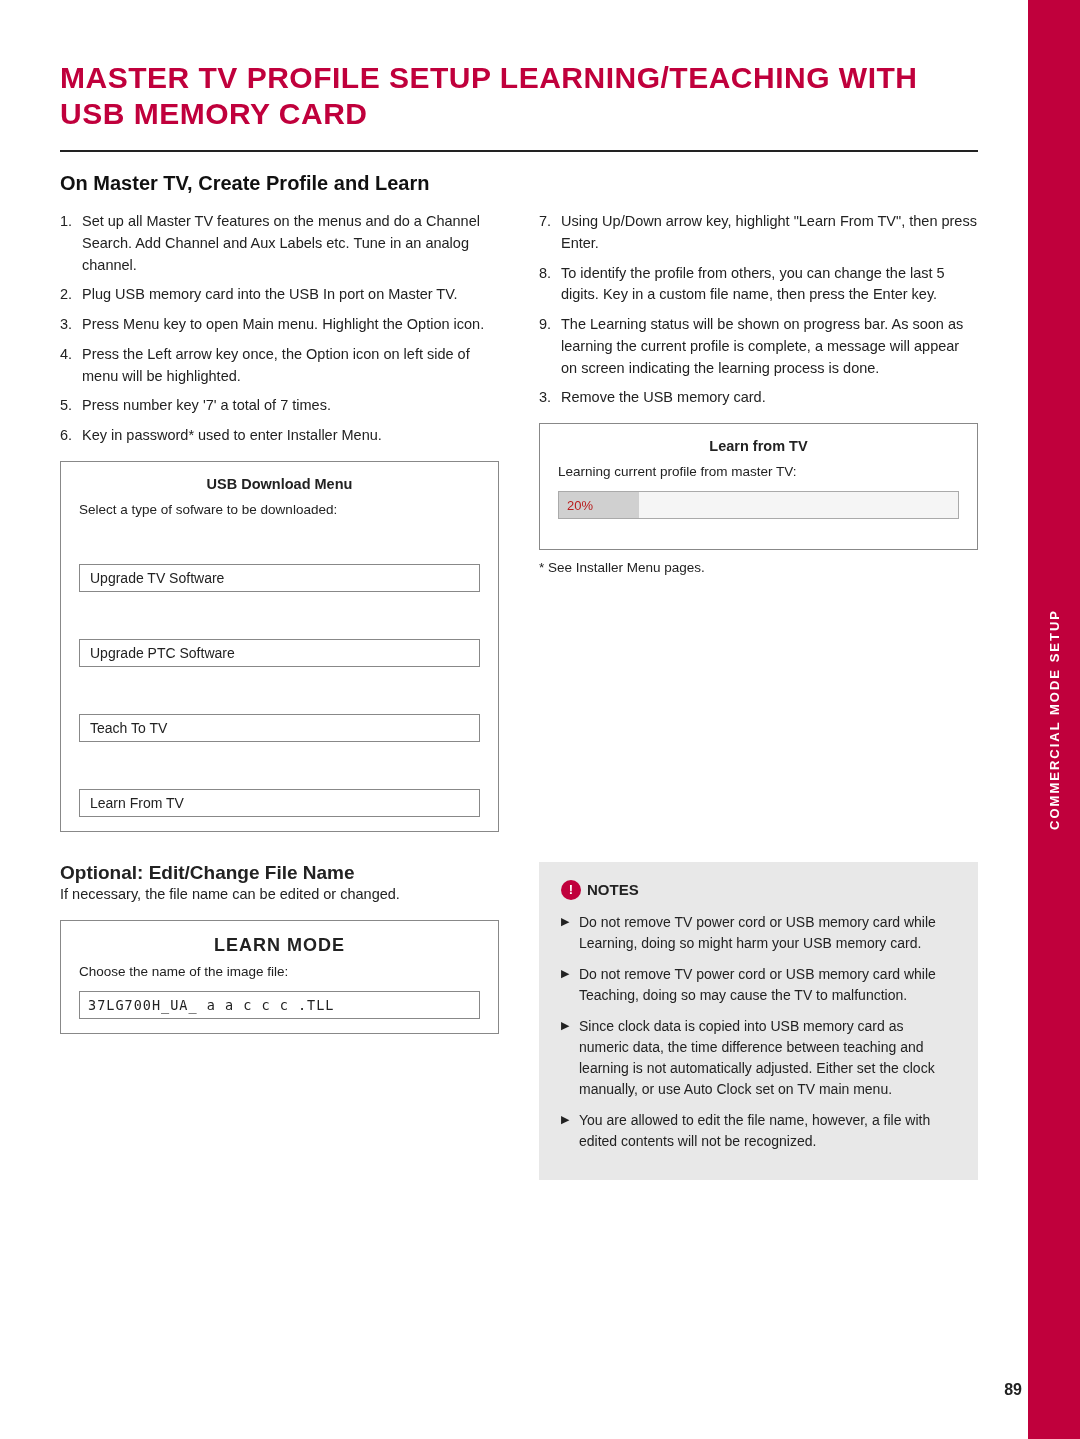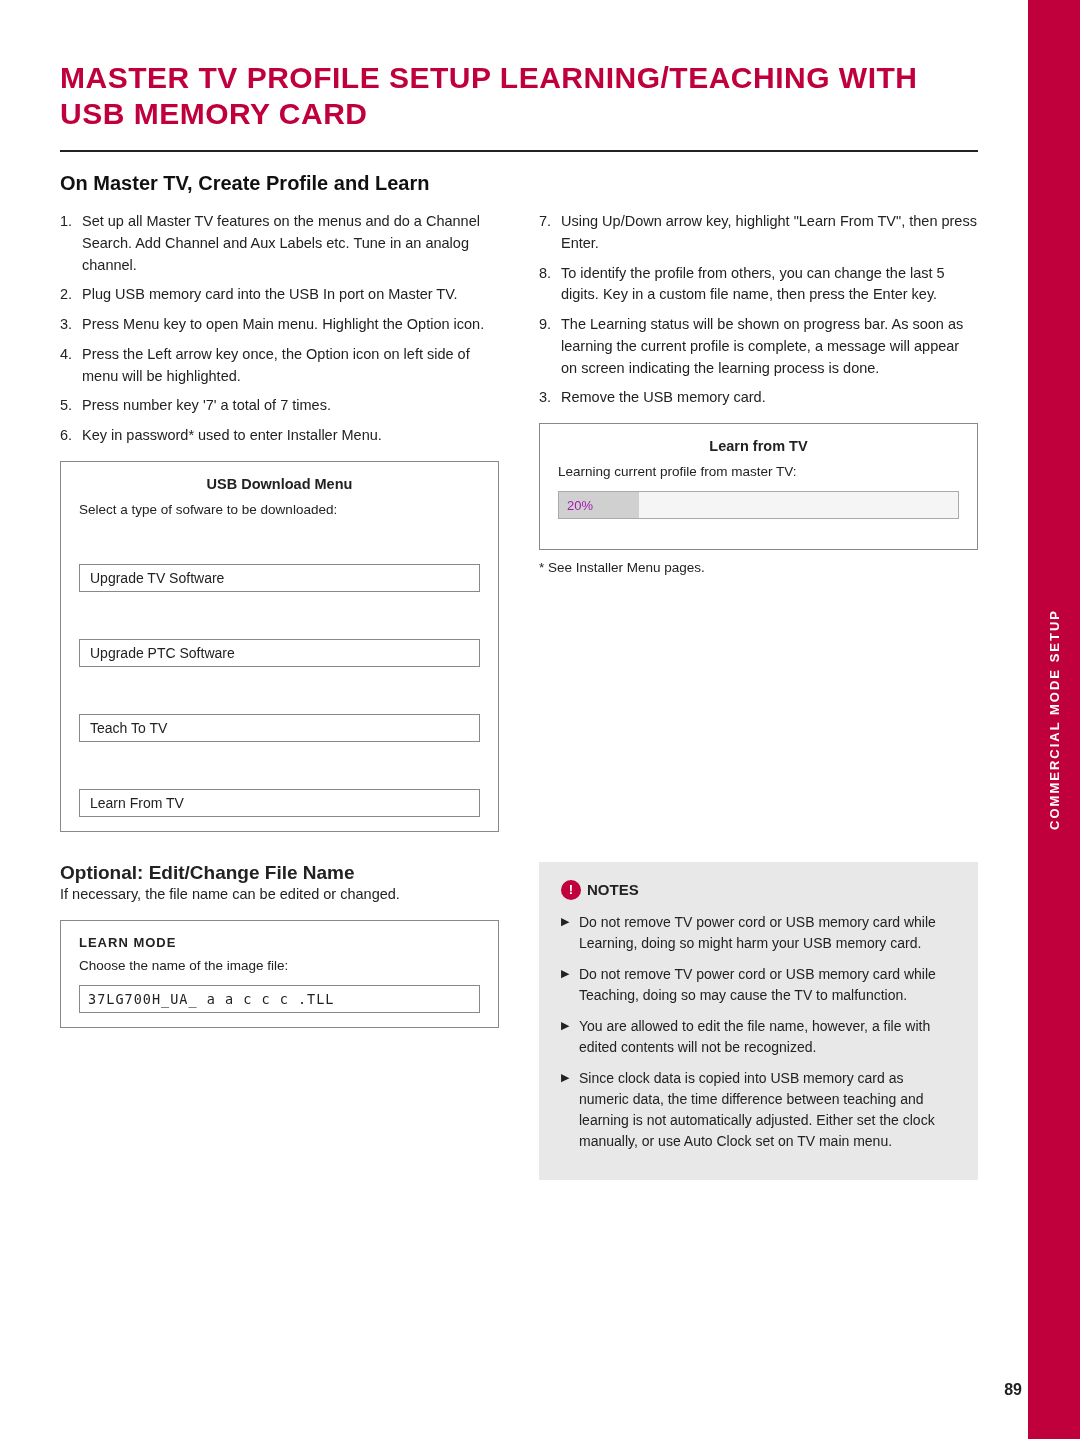--- a/index.html
+++ b/index.html
@@ -158,21 +158,21 @@
       height: 100%;
       background: #d0d0d0;
       width: 20%;
       display: flex;
       align-items: center;
       padding-left: 8px;
     }
 
     .progress-text {
       font-size: 13px;
-      color: #a21caf;
+      color: #b91c1c;
     }
 
     .warning-item {
       border: 1px solid #aaa;
       padding: 5px 10px;
       margin-bottom: 5px;
       font-size: 13px;
       background: #fff;
     }
 
@@ -209,23 +209,23 @@
     }
 
     .learn-mode-box {
       border: 1px solid #888;
       padding: 14px 18px;
       background: #fff;
     }
 
     .learn-mode-title {
       font-weight: bold;
-      text-align: left;
+      text-align: center;
       margin-bottom: 8px;
-      font-size: 13px;
+      font-size: 18px;
       letter-spacing: 1px;
       text-transform: uppercase;
     }
 
     .learn-mode-subtitle {
       font-size: 13.5px;
       margin-bottom: 12px;
     }
 
     .filename-input {
@@ -406,22 +406,22 @@
 
       <div class="optional-right">
         <div class="notes-box">
           <div class="notes-title">
             <span class="notes-icon">!</span>
             <span>NOTES</span>
           </div>
           <ul class="notes-list" id="notes-list">
               <li>Do not remove TV power cord or USB memory card while Learning, doing so might harm your USB memory card.</li>
               <li>Do not remove TV power cord or USB memory card while Teaching, doing so may cause the TV to malfunction.</li>
+              <li>Since clock data is copied into USB memory card as numeric data, the time difference between teaching and learning is not automatically adjusted. Either set the clock manually, or use Auto Clock set on TV main menu.</li>
               <li>You are allowed to edit the file name, however, a file with edited contents will not be recognized.</li>
-              <li>Since clock data is copied into USB memory card as numeric data, the time difference between teaching and learning is not automatically adjusted. Either set the clock manually, or use Auto Clock set on TV main menu.</li>
             </ul>
         </div>
       </div>
     </div>
 
     <div class="page-number">89</div>
   </div>
 
   <div class="sidebar">
     <span class="sidebar-text">COMMERCIAL MODE SETUP</span>

